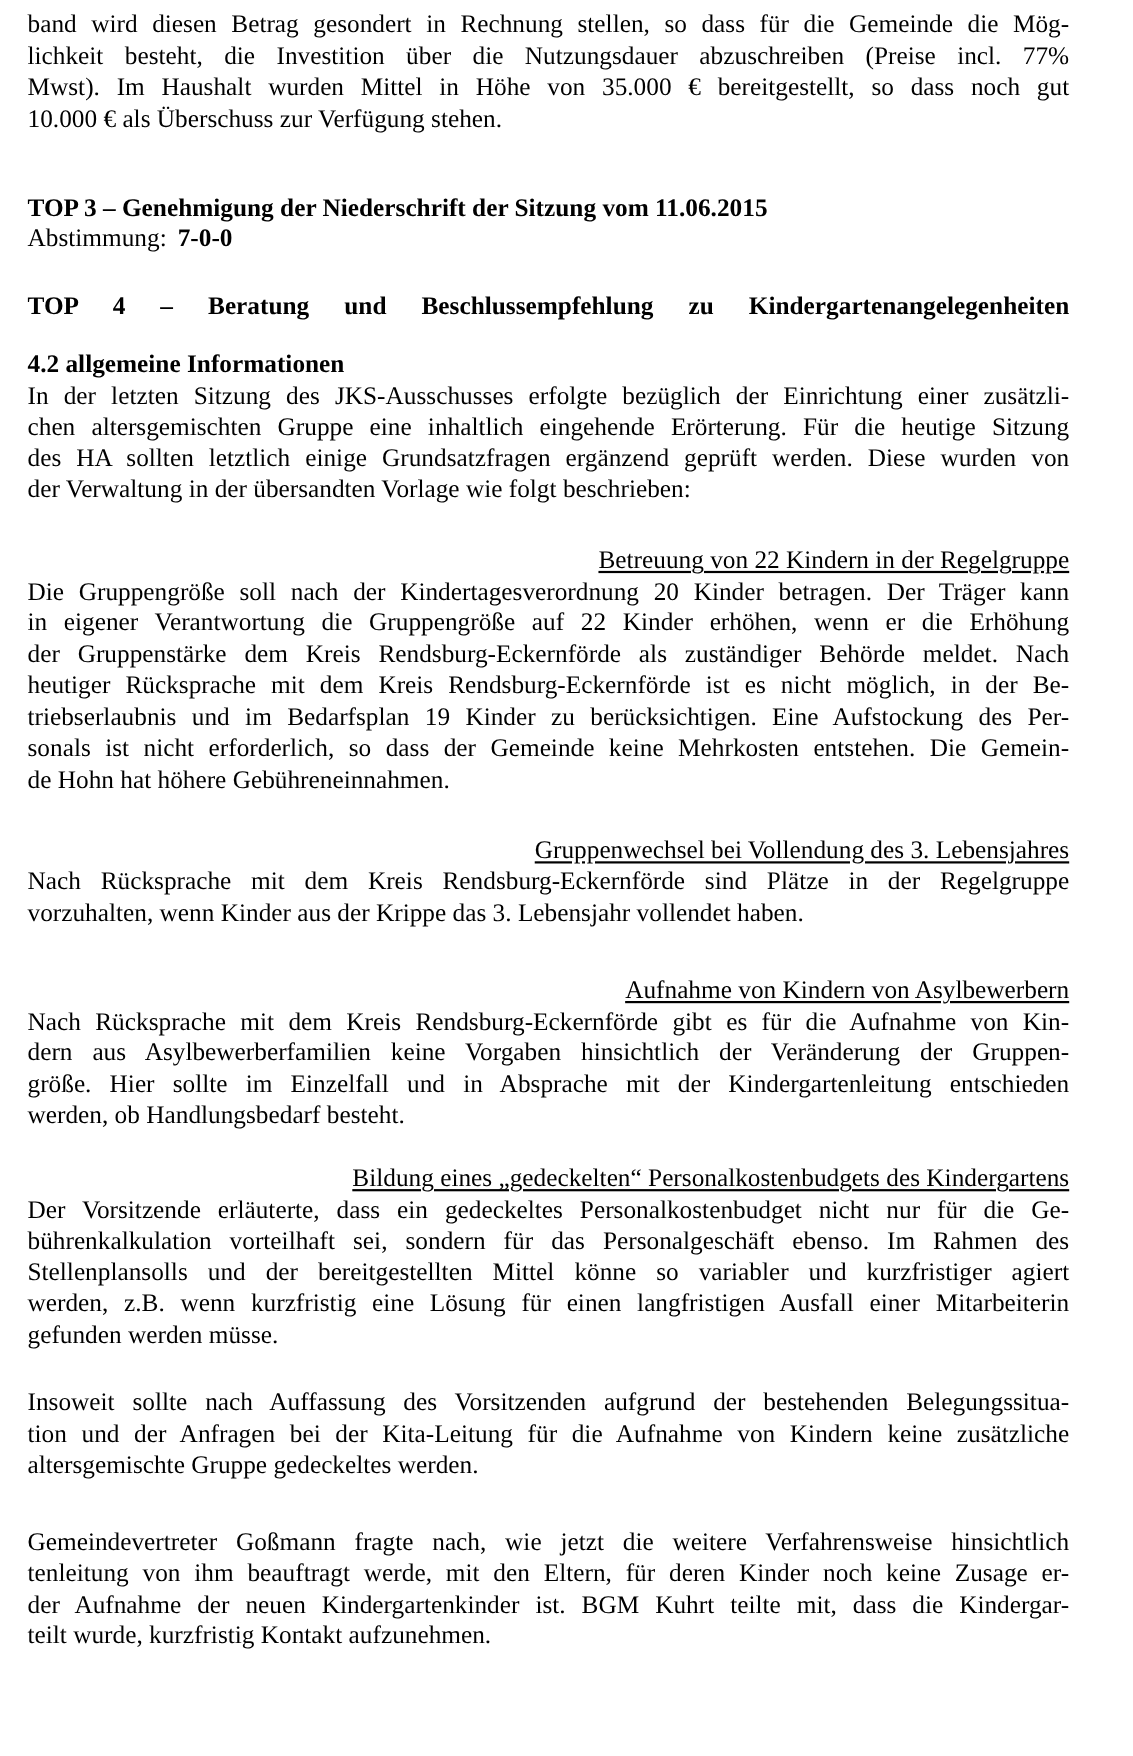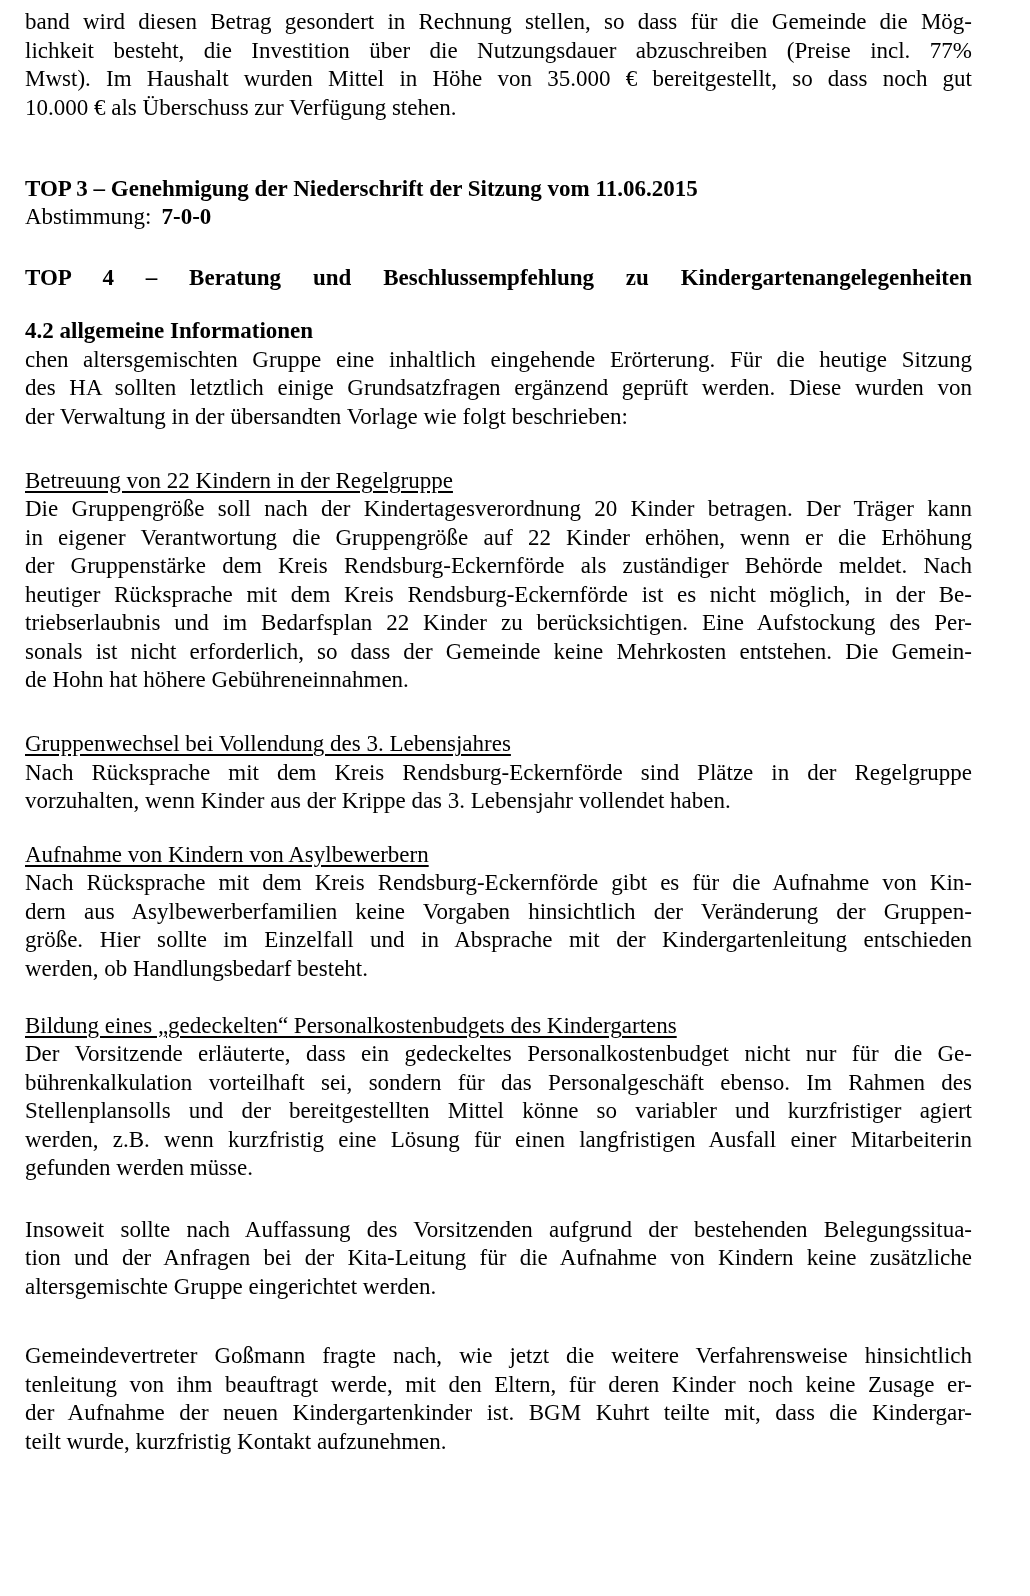--- a/index.html
+++ b/index.html
@@ -35,20 +35,21 @@
     text-align: justify;
     text-align-last: justify;
   }
   .bold {
     font-weight: 700;
   }
   .underline {
     text-decoration: underline;
     text-decoration-thickness: 2px;
     text-underline-offset: 3px;
+    text-align: right;
   }
   .vote span + span {
     margin-left: 10px;
   }
 </style>
 </head>
 <body>
 
 <div class="page">
   <div class="doc" id="doc">
@@ -56,58 +57,59 @@
         <div class="line">band wird diesen Betrag gesondert in Rechnung stellen, so dass für die Gemeinde die Mög-</div>
         <div class="line">lichkeit besteht, die Investition über die Nutzungsdauer abzuschreiben (Preise incl. 77%</div>
         <div class="line">Mwst). Im Haushalt wurden Mittel in Höhe von 35.000 € bereitgestellt, so dass noch gut</div>
         <div class="line last">10.000 € als Überschuss zur Verfügung stehen.</div>
       </div>
       <div class="heading bold" style="margin-top: 52.725px;">TOP 3 – Genehmigung der Niederschrift der Sitzung vom 11.06.2015</div>
       <div class="vote"><span>Abstimmung:</span><span class="bold">7-0-0</span></div>
       <div class="heading bold stretch" style="margin-top: 32.775px;">TOP 4 – Beratung und Beschlussempfehlung zu Kindergartenangelegenheiten</div>
       <div class="heading bold" style="margin-top: 24.225px;">4.2 allgemeine Informationen</div>
       <div class="para">
+        <div class="line">In der letzten Sitzung des JKS-Ausschusses erfolgte bezüglich der Einrichtung einer zusätzli-</div>
         <div class="line">chen altersgemischten Gruppe eine inhaltlich eingehende Erörterung. Für die heutige Sitzung</div>
         <div class="line">des HA sollten letztlich einige Grundsatzfragen ergänzend geprüft werden. Diese wurden von</div>
         <div class="line last">der Verwaltung in der übersandten Vorlage wie folgt beschrieben:</div>
       </div>
       <div class="heading underline" style="margin-top: 35.625px;">Betreuung von 22 Kindern in der Regelgruppe</div>
       <div class="para">
         <div class="line">Die Gruppengröße soll nach der Kindertagesverordnung 20 Kinder betragen. Der Träger kann</div>
         <div class="line">in eigener Verantwortung die Gruppengröße auf 22 Kinder erhöhen, wenn er die Erhöhung</div>
         <div class="line">der Gruppenstärke dem Kreis Rendsburg-Eckernförde als zuständiger Behörde meldet. Nach</div>
         <div class="line">heutiger Rücksprache mit dem Kreis Rendsburg-Eckernförde ist es nicht möglich, in der Be-</div>
-        <div class="line">triebserlaubnis und im Bedarfsplan 22 Kinder zu berücksichtigen. Eine Aufstockung des Per-</div>
+        <div class="line">triebserlaubnis und im Bedarfsplan 19 Kinder zu berücksichtigen. Eine Aufstockung des Per-</div>
         <div class="line">sonals ist nicht erforderlich, so dass der Gemeinde keine Mehrkosten entstehen. Die Gemein-</div>
         <div class="line last">de Hohn hat höhere Gebühreneinnahmen.</div>
       </div>
       <div class="heading underline" style="margin-top: 35.625px;">Gruppenwechsel bei Vollendung des 3. Lebensjahres</div>
       <div class="para">
         <div class="line">Nach Rücksprache mit dem Kreis Rendsburg-Eckernförde sind Plätze in der Regelgruppe</div>
         <div class="line last">vorzuhalten, wenn Kinder aus der Krippe das 3. Lebensjahr vollendet haben.</div>
       </div>
-      <div class="heading underline" style="margin-top: 25px; font-family: Liberation Serif, serif;">Aufnahme von Kindern von Asylbewerbern</div>
+      <div class="heading underline" style="margin-top: 42px; font-family: Liberation Serif, serif;">Aufnahme von Kindern von Asylbewerbern</div>
       <div class="para">
         <div class="line">Nach Rücksprache mit dem Kreis Rendsburg-Eckernförde gibt es für die Aufnahme von Kin-</div>
         <div class="line">dern aus Asylbewerberfamilien keine Vorgaben hinsichtlich der Veränderung der Gruppen-</div>
         <div class="line">größe. Hier sollte im Einzelfall und in Absprache mit der Kindergartenleitung entschieden</div>
         <div class="line last">werden, ob Handlungsbedarf besteht.</div>
       </div>
       <div class="heading underline" style="margin-top: 28.5px;">Bildung eines „gedeckelten“ Personalkostenbudgets des Kindergartens</div>
       <div class="para">
         <div class="line">Der Vorsitzende erläuterte, dass ein gedeckeltes Personalkostenbudget nicht nur für die Ge-</div>
         <div class="line">bührenkalkulation vorteilhaft sei, sondern für das Personalgeschäft ebenso. Im Rahmen des</div>
         <div class="line">Stellenplansolls und der bereitgestellten Mittel könne so variabler und kurzfristiger agiert</div>
         <div class="line">werden, z.B. wenn kurzfristig eine Lösung für einen langfristigen Ausfall einer Mitarbeiterin</div>
         <div class="line last">gefunden werden müsse.</div>
       </div>
       <div class="para" style="margin-top: 32.775px;">
         <div class="line">Insoweit sollte nach Auffassung des Vorsitzenden aufgrund der bestehenden Belegungssitua-</div>
         <div class="line">tion und der Anfragen bei der Kita-Leitung für die Aufnahme von Kindern keine zusätzliche</div>
-        <div class="line last">altersgemischte Gruppe eingerichtet werden.</div>
+        <div class="line last">altersgemischte Gruppe gedeckeltes werden.</div>
       </div>
       <div class="para" style="margin-top: 41px;">
         <div class="line">Gemeindevertreter Goßmann fragte nach, wie jetzt die weitere Verfahrensweise hinsichtlich</div>
         <div class="line">tenleitung von ihm beauftragt werde, mit den Eltern, für deren Kinder noch keine Zusage er-</div>
         <div class="line">der Aufnahme der neuen Kindergartenkinder ist. BGM Kuhrt teilte mit, dass die Kindergar-</div>
         <div class="line last">teilt wurde, kurzfristig Kontakt aufzunehmen.</div>
       </div>
     </div>
 </div>
 

